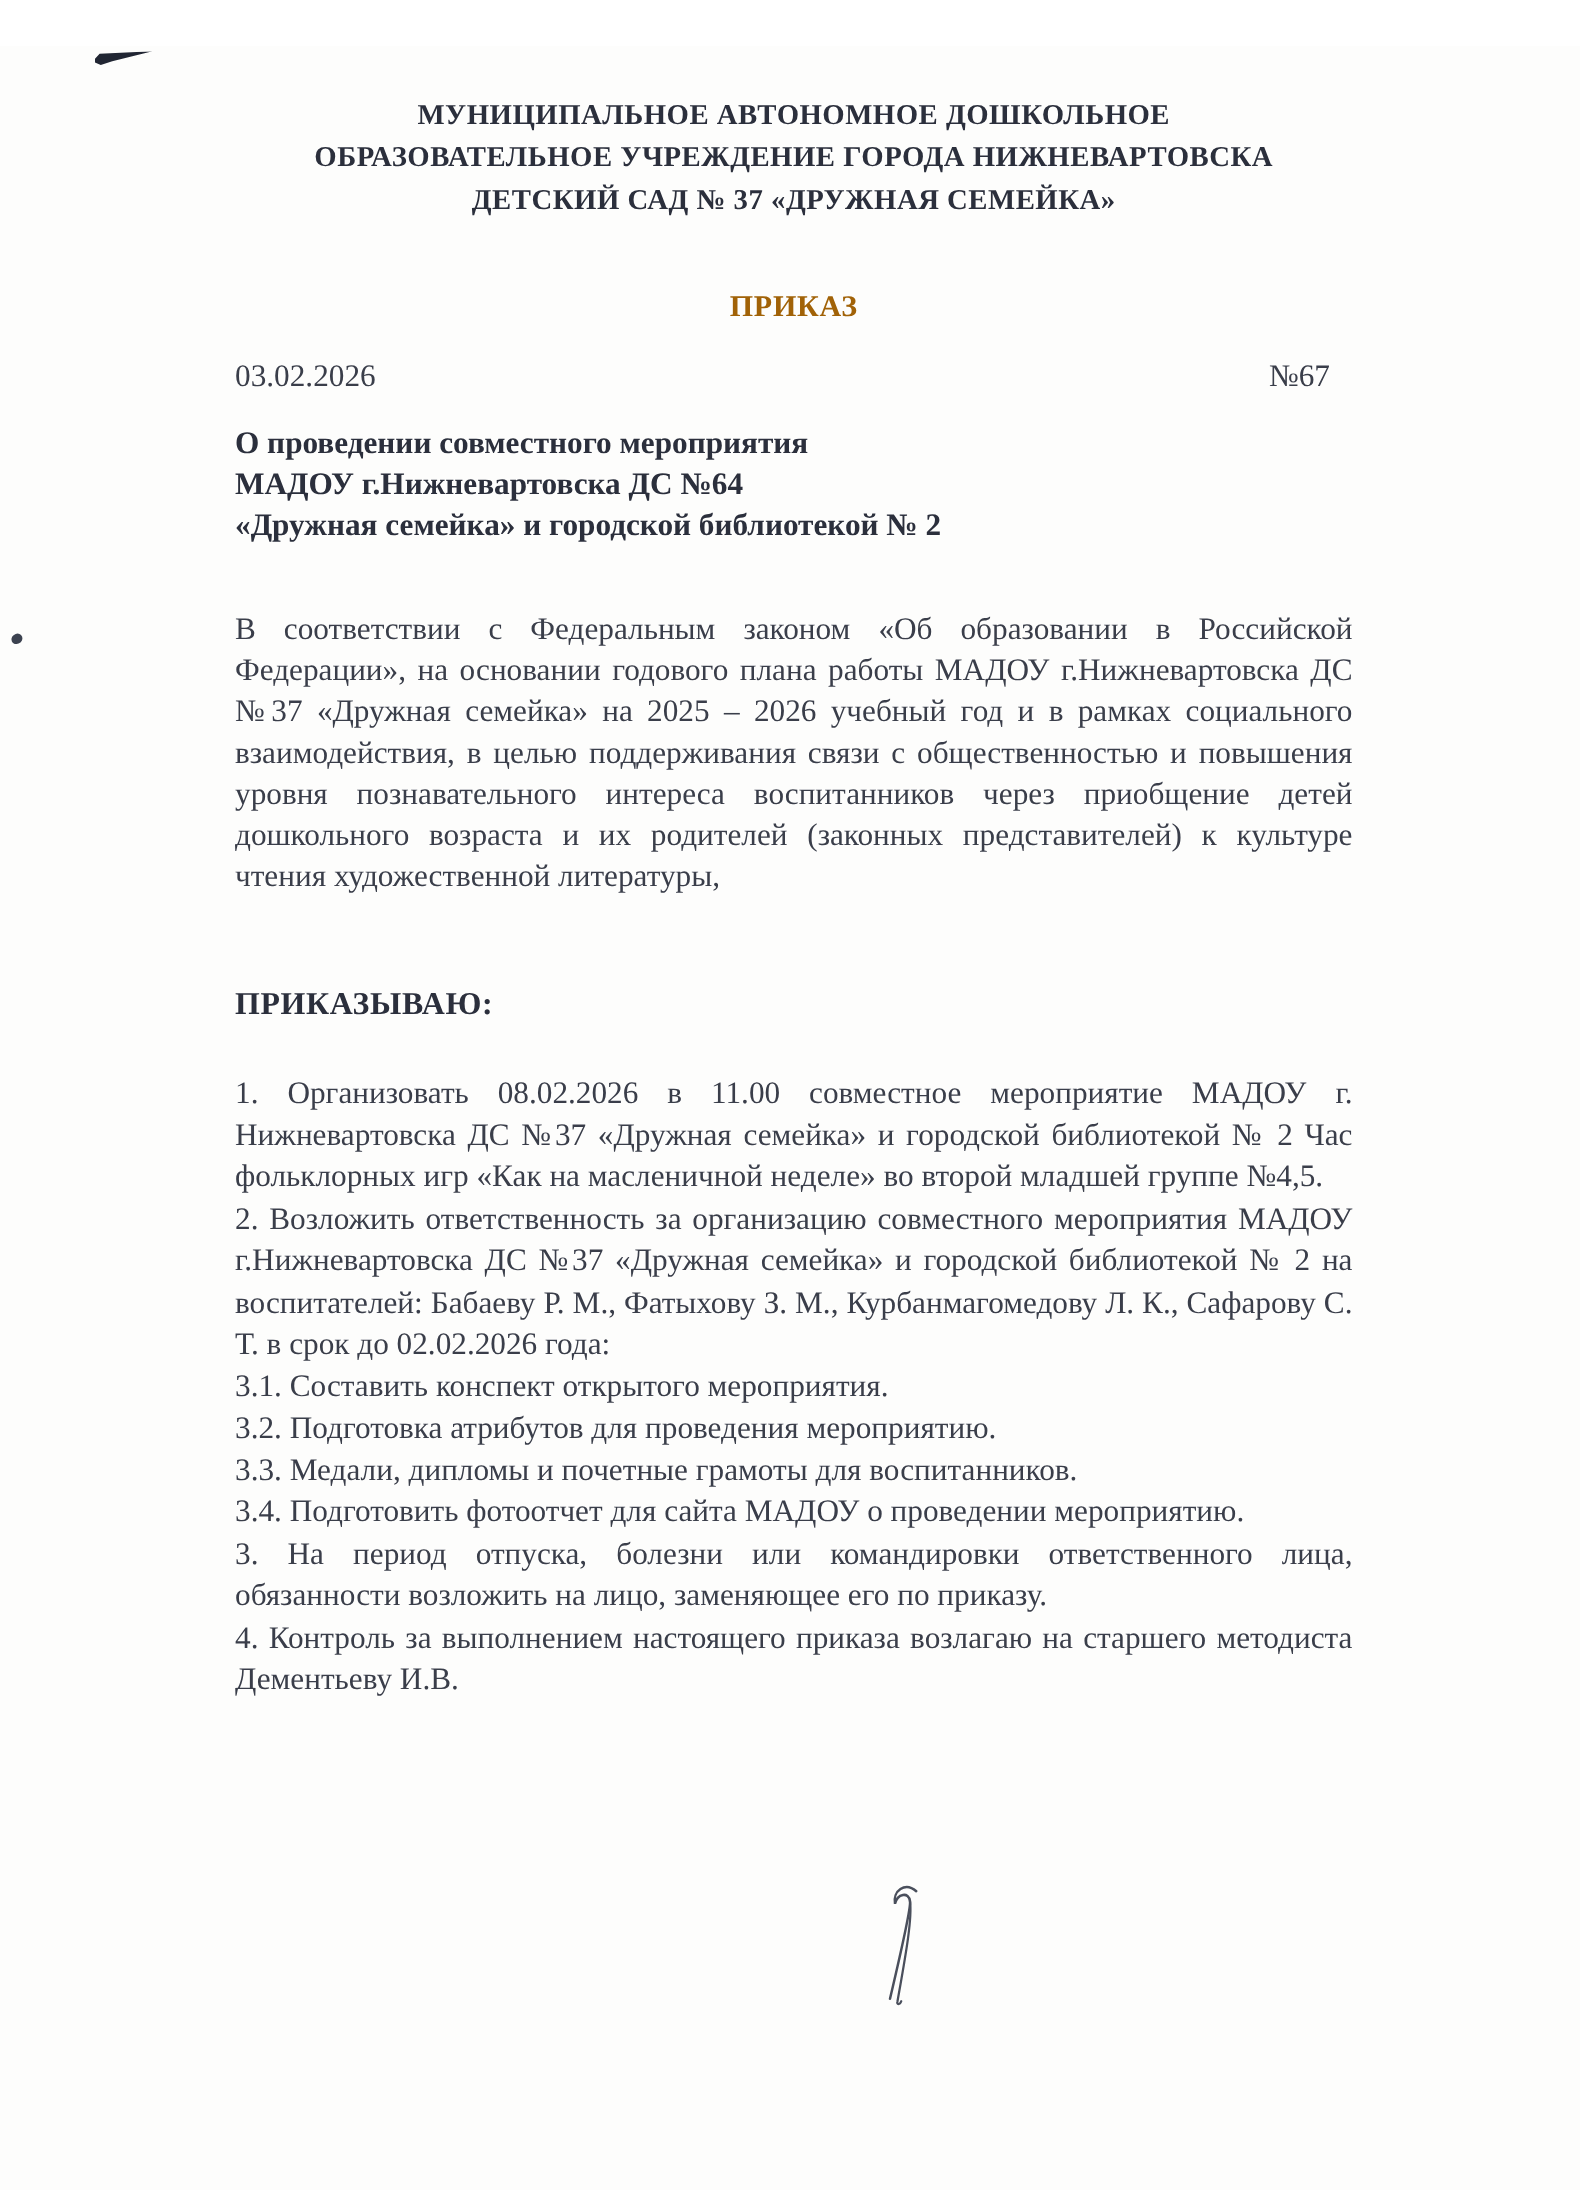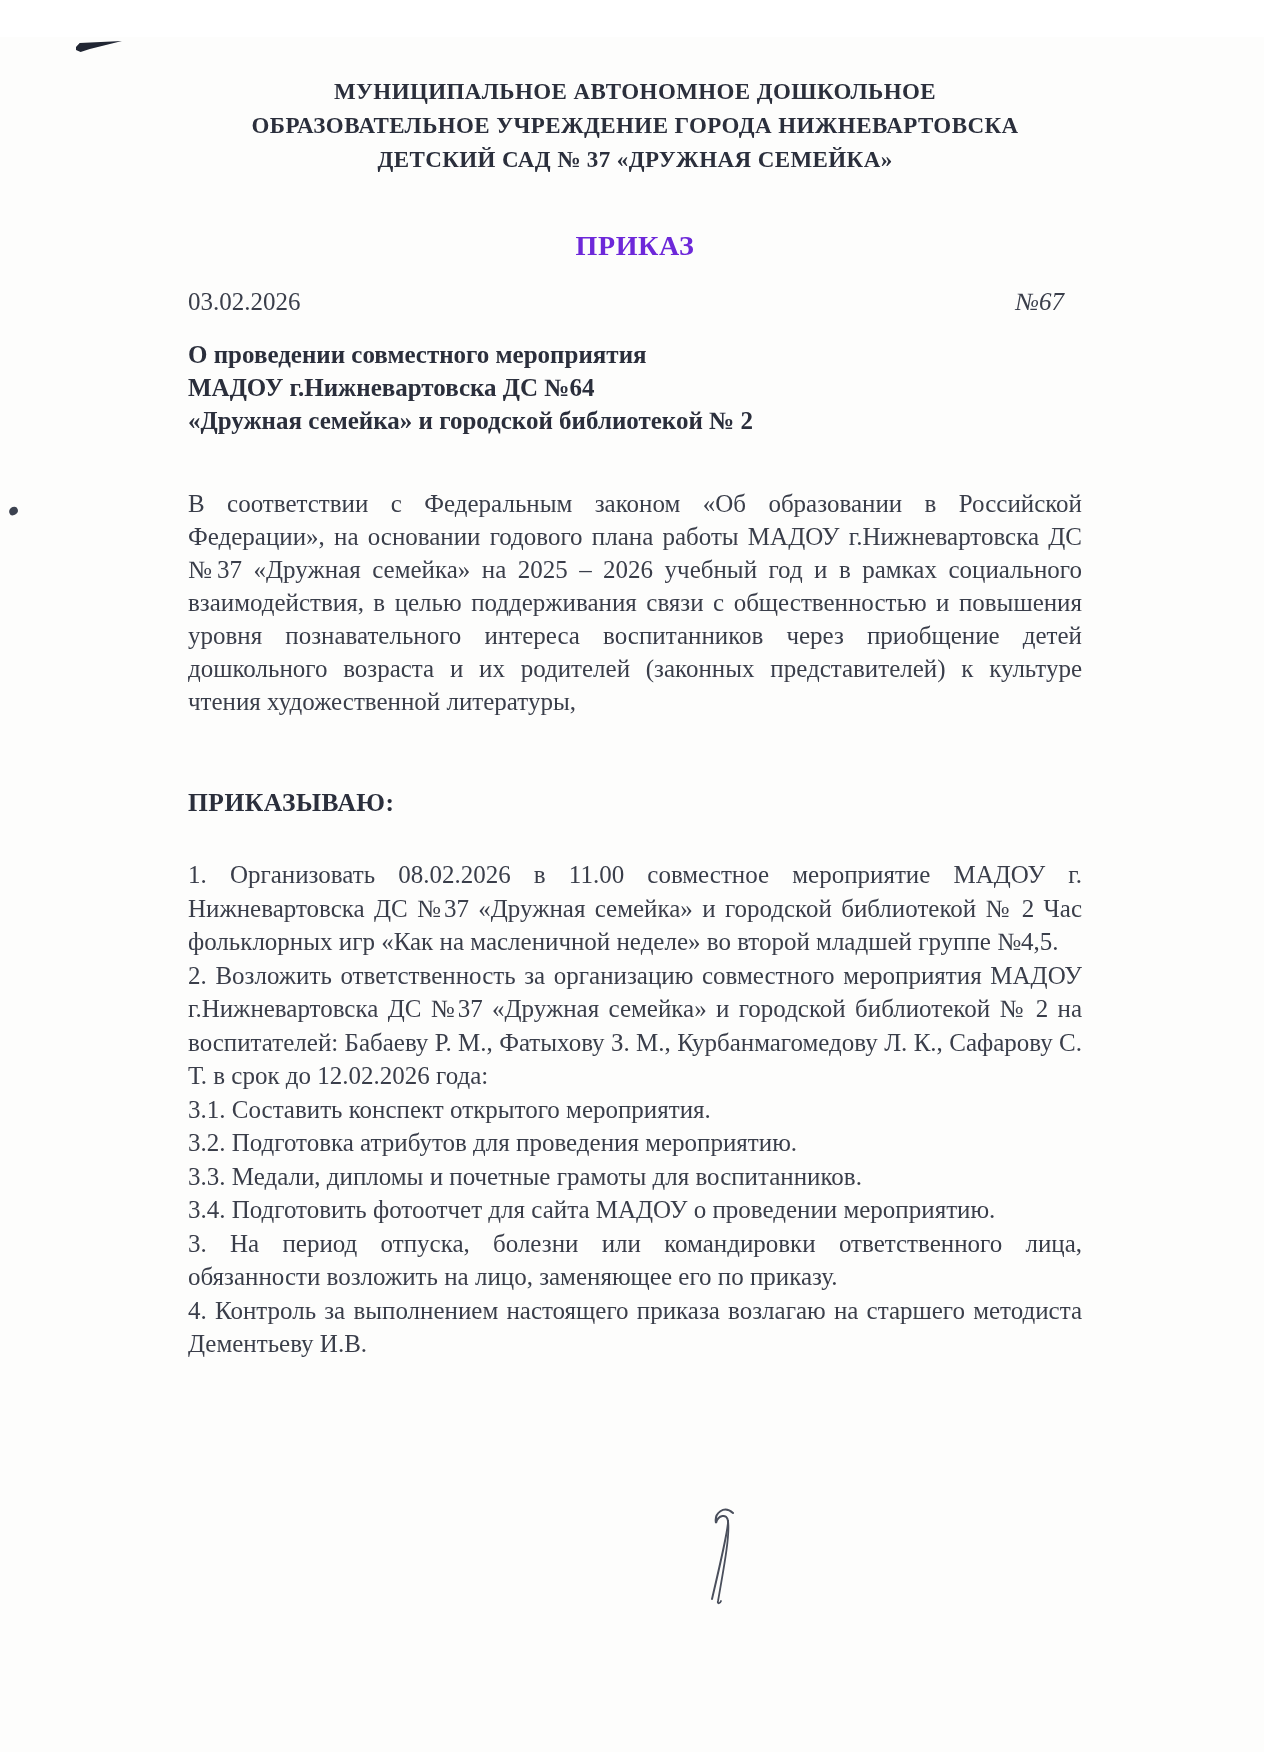--- a/index.html
+++ b/index.html
@@ -53,34 +53,34 @@
     font-weight: bold;
     font-size: 23px;
     line-height: 34px;
     color: #2b2f3c;
     letter-spacing: 0.4px;
   }
   .doc-title {
     margin-top: 52px;
     text-align: center;
     font-weight: bold;
-    font-size: 28px;
+    font-size: 24px;
     line-height: 34px;
-    color: #6d28d9;
+    color: #a16207;
     letter-spacing: 0.6px;
   }
   .meta-row {
     margin-top: 22px;
     display: flex;
     justify-content: space-between;
     align-items: baseline;
     font-size: 25px;
     line-height: 33px;
   }
-  .meta-number { padding-right: 18px; font-style: italic; }
+  .meta-number { padding-right: 18px; }
   .subject {
     margin-top: 20px;
     font-weight: bold;
     font-size: 25px;
     line-height: 33px;
     color: #2b2f3c;
   }
   .subject div { margin: 0; }
   .intro {
     margin-top: 50px;
@@ -150,21 +150,21 @@
       <div>МАДОУ г.Нижневартовска ДС №64</div>
       <div>«Дружная семейка» и городской библиотекой № 2</div>
     </div>
 
     <p class="intro">В соответствии с Федеральным законом «Об образовании в Российской Федерации», на основании годового плана работы МАДОУ г.Нижневартовска ДС №37 «Дружная семейка» на 2025 – 2026 учебный год и в рамках социального взаимодействия, в целью поддерживания связи с общественностью и повышения уровня познавательного интереса воспитанников через приобщение детей дошкольного возраста и их родителей (законных представителей) к культуре чтения художественной литературы,</p>
 
     <div class="order-heading">ПРИКАЗЫВАЮ:</div>
 
     <div class="order-items">
       <p>1. Организовать 08.02.2026 в 11.00 совместное мероприятие МАДОУ г. Нижневартовска ДС №37 «Дружная семейка» и городской библиотекой № 2 Час фольклорных игр «Как на масленичной неделе» во второй младшей группе №4,5.</p>
-      <p>2. Возложить ответственность за организацию совместного мероприятия МАДОУ г.Нижневартовска ДС №37 «Дружная семейка» и городской библиотекой № 2 на воспитателей: Бабаеву Р. М., Фатыхову З. М., Курбанмагомедову Л. К., Сафарову С. Т. в срок до 12.02.2026 года:</p>
+      <p>2. Возложить ответственность за организацию совместного мероприятия МАДОУ г.Нижневартовска ДС №37 «Дружная семейка» и городской библиотекой № 2 на воспитателей: Бабаеву Р. М., Фатыхову З. М., Курбанмагомедову Л. К., Сафарову С. Т. в срок до 02.02.2026 года:</p>
       <p>3.1. Составить конспект открытого мероприятия.</p>
       <p>3.2. Подготовка атрибутов для проведения мероприятию.</p>
       <p>3.3. Медали, дипломы и почетные грамоты для воспитанников.</p>
       <p>3.4. Подготовить фотоотчет для сайта МАДОУ о проведении мероприятию.</p>
       <p>3. На период отпуска, болезни или командировки ответственного лица, обязанности возложить на лицо, заменяющее его по приказу.</p>
       <p>4. Контроль за выполнением настоящего приказа возлагаю на старшего методиста Дементьеву И.В.</p>
     </div>
 
   </div>
 

